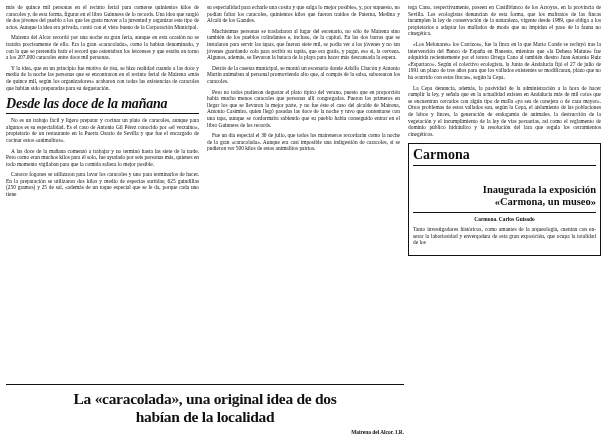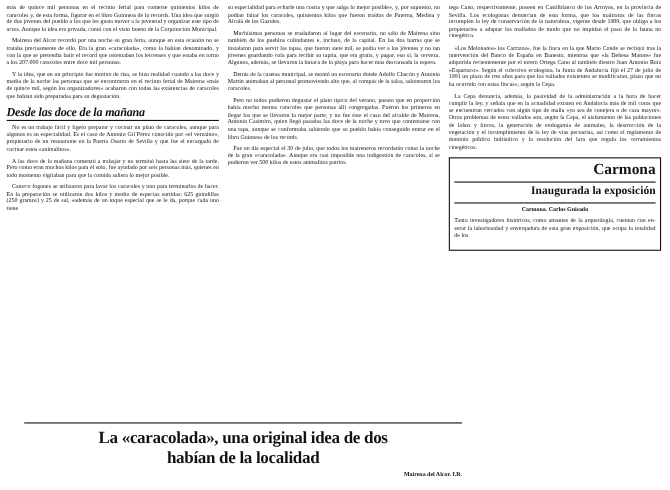--- a/index.html
+++ b/index.html
@@ -46,63 +46,63 @@
   p.body.noindent { text-indent: 0; }
 
   .sig {
     margin: 3px 0 6px 0;
     font-size: 5.4px;
     text-align: right;
     font-weight: bold;
   }
 
   .subhead {
-    font-size: 11px;
+    font-size: 14px;
     font-weight: bold;
     font-style: italic;
     margin: 5px 0 3px 0;
     padding-bottom: 1px;
     border-bottom: 1px solid #111;
     letter-spacing: -0.2px;
   }
 
   .headline {
     text-align: center;
     font-size: 15.5px;
     line-height: 18px;
     font-weight: bold;
     margin: 5px 0 0 0;
     letter-spacing: -0.3px;
   }
   .headline .l2 { display: block; }
 
   .bottom-block {
     position: absolute;
-    left: 22px;
+    left: 6px;
     bottom: 4px;
     width: 398px;
   }
   .bottom-block .rule {
     border-top: 1.2px solid #111;
     margin-bottom: 2px;
   }
 
   
   .boxed {
     border: 1.2px solid #111;
     margin-top: 6px;
     padding: 3px 4px 5px 4px;
   }
   .boxed-title {
-    text-align: right;
+    text-align: left;
     font-size: 14px;
     font-weight: bold;
     border-bottom: 1.2px solid #111;
     padding-bottom: 2px;
-    margin-bottom: 2px;
+    margin-bottom: 18px;
   }
   .boxed-head {
     text-align: right;
     font-size: 10.5px;
     line-height: 12px;
     font-weight: bold;
     margin: 2px 0 4px 0;
   }
   .byline {
     text-align: center;
@@ -144,20 +144,21 @@
 
     <div class="col right">
       <p class="body noindent">tega Cano, respectivamente, poseen en Castilblanco de los Arroyos, en la provincia de Sevilla. Los ecologistas denuncian de esta forma, que los maltratos de las fincas incumplen la ley de conservación de la naturaleza, vigente desde 1989, que obliga a los propietarios a adaptar los mallados de modo que no impidan el paso de la fauna no cinegética.</p>
       <p class="body">«Los Melonares» los Carrizos», fue la finca en la que Mario Conde se recluyó tras la intervención del Banco de España en Banesto, mientras que «la Dehesa Matute» fue adquirida recientemente por el torero Ortega Cano al también diestro Juan Antonio Ruiz «Espartaco». Según el colectivo ecologista, la Junta de Andalucía fijó el 27 de julio de 1991 un plazo de tres años para que los vallados existentes se modificaran, plazo que no ha ocurrido con estas fincas», según la Cepa.</p>
       <p class="body">La Cepa denuncia, además, la pasividad de la administración a la hora de hacer cumplir la ley, y señala que en la actualidad existen en Andalucía más de mil cotos que se encuentran cercados con algún tipo de malla «ya sea de conejera o de caza mayor». Otros problemas de estos vallados son, según la Cepa, el aislamiento de las poblaciones de lobos y linces, la generación de endogamia de animales, la destrucción de la vegetación y el incumplimiento de la ley de vías pecuarias, así como el reglamento de dominio público hidráulico y la resolución del lara que regula los cerramientos cinegéticos.</p>
 
       <div class="boxed">
         <div class="boxed-title">Carmona</div>
         <div class="boxed-head">
           <span>Inaugurada la exposición</span><br>
+          <span>«Carmona, un museo»</span>
         </div>
         <div class="thin-rule"></div>
         <div class="byline">Carmona. Carlos Guisado</div>
         <p class="body noindent">Tanto investigadores históricos, como amantes de la arqueología, cuentan con en-serar la laboriosidad y enverqadura de esta gran exposición, que ocupa la totalidad de los</p>
       </div>
     </div>
 
   </div>
 
   <div class="bottom-block">

